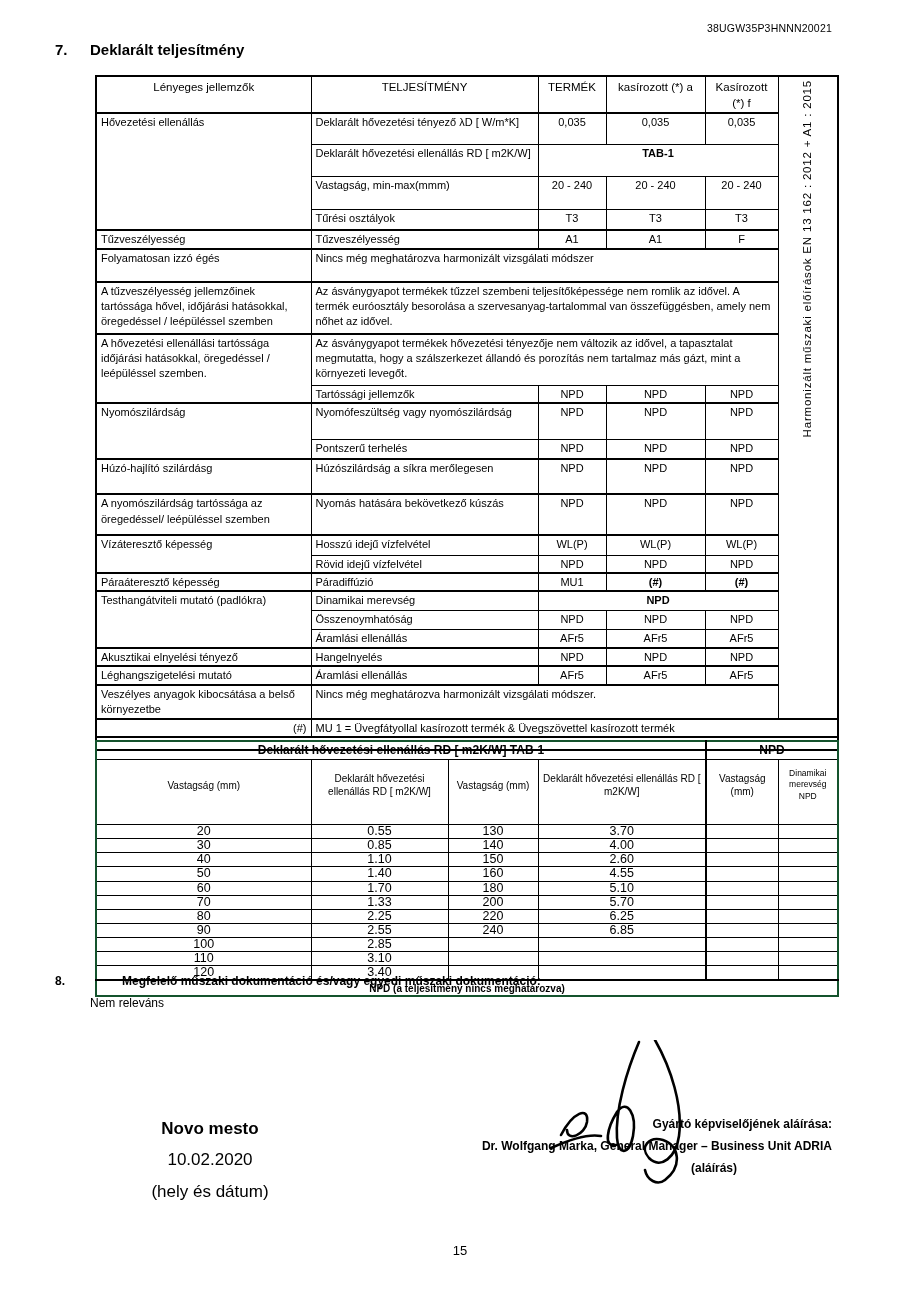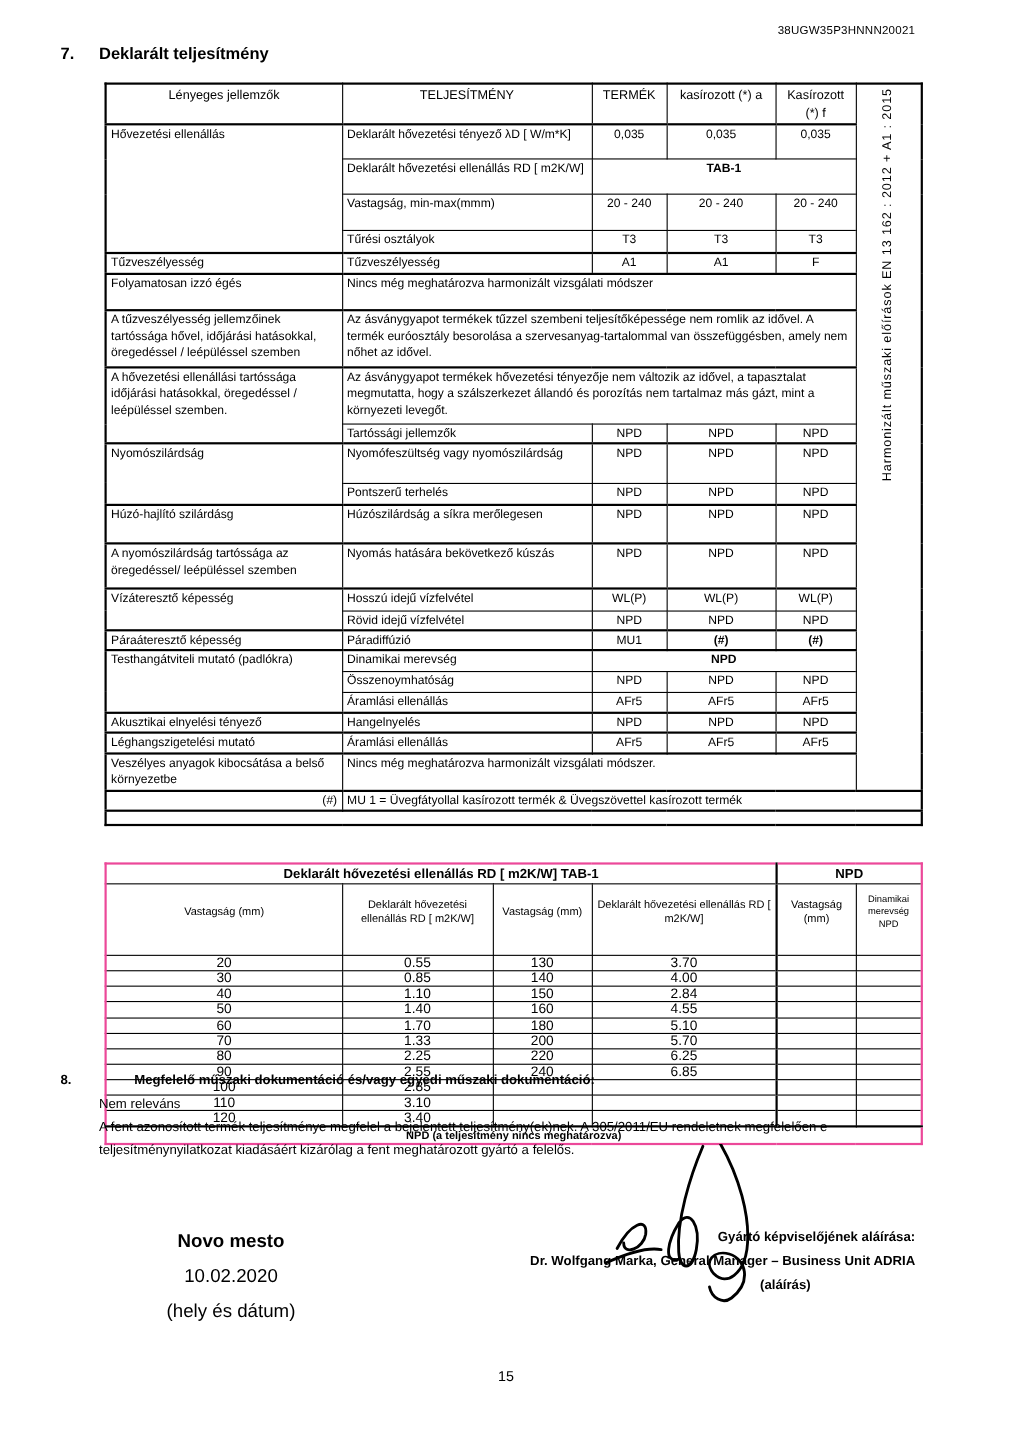--- a/index.html
+++ b/index.html
@@ -8,21 +8,21 @@
   .abs{position:absolute;}
 
   
   .doc-number{top:22px;right:88px;font-size:10.5px;letter-spacing:.2px;}
   .sec-num{left:55px;top:41px;font-size:15px;font-weight:bold;}
   .sec-title{left:90px;top:41px;font-size:15px;font-weight:bold;}
 
   
   table{border-collapse:collapse;table-layout:fixed;}
   #table1{left:95px;top:75px;width:742px;border:2px solid #000;}
-  #table2{left:95px;top:784px;width:742px;border:2px solid #ec4899;padding-left:20px;}
+  #table2{left:95px;top:740px;width:742px;border:2px solid #14532d;padding-left:20px;}
   #table1 td{border:1px solid #000;font-size:11px;padding:1px 4px 0 4px;
              vertical-align:top;line-height:1.38;overflow:hidden;}
   #table1 tr.thick td{border-top-width:2px;}
   #table1 tr.hdrrow td{border-bottom-width:2px;text-align:center;font-size:11.5px;padding-top:3px;}
   td.ctr{text-align:center;}
   td.rt{text-align:right;}
   td.bold{font-weight:bold;}
   td.sm{font-size:9.5px;}
   td.mid{vertical-align:middle;}
   td.spacer{height:10px;padding:0;}
@@ -256,21 +256,21 @@
           <td>0.85</td>
           <td>140</td>
           <td>4.00</td>
           <td class="npdl"></td>
           <td></td>
         </tr>
         <tr class="t2data">
           <td>40</td>
           <td>1.10</td>
           <td>150</td>
-          <td>2.84</td>
+          <td>2.60</td>
           <td class="npdl"></td>
           <td></td>
         </tr>
         <tr class="t2data">
           <td>50</td>
           <td>1.40</td>
           <td>160</td>
           <td>4.55</td>
           <td class="npdl"></td>
           <td></td>
@@ -333,21 +333,20 @@
         </tr>
         <tr class="t2foot">
           <td colspan="6">NPD (a teljesítmény nincs meghatározva)</td>
         </tr>
       </tbody>
   </table>
 
   <div class="abs s8-num">8.</div>
   <div class="abs s8-head">Megfelelő műszaki dokumentáció és/vagy egyedi műszaki dokumentáció:</div>
   <div class="abs s8-line1">Nem releváns</div>
-  <div class="abs s8-para">A fent azonosított termék teljesítménye megfelel a bejelentett teljesítmény(ek)nek. A 305/2011/EU rendeletnek megfelelően e teljesítménynyilatkozat kiadásáért kizárólag a fent meghatározott gyártó a felelős.</div>
 
   <div class="abs sig-left">
     <div class="b">Novo mesto</div>
     <div>10.02.2020</div>
     <div>(hely és dátum)</div>
   </div>
 
   <div class="abs sig-right">
     <div>Gyártó képviselőjének aláírása:</div>
     <div>Dr. Wolfgang Marka,  General Manager – Business Unit  ADRIA</div>

